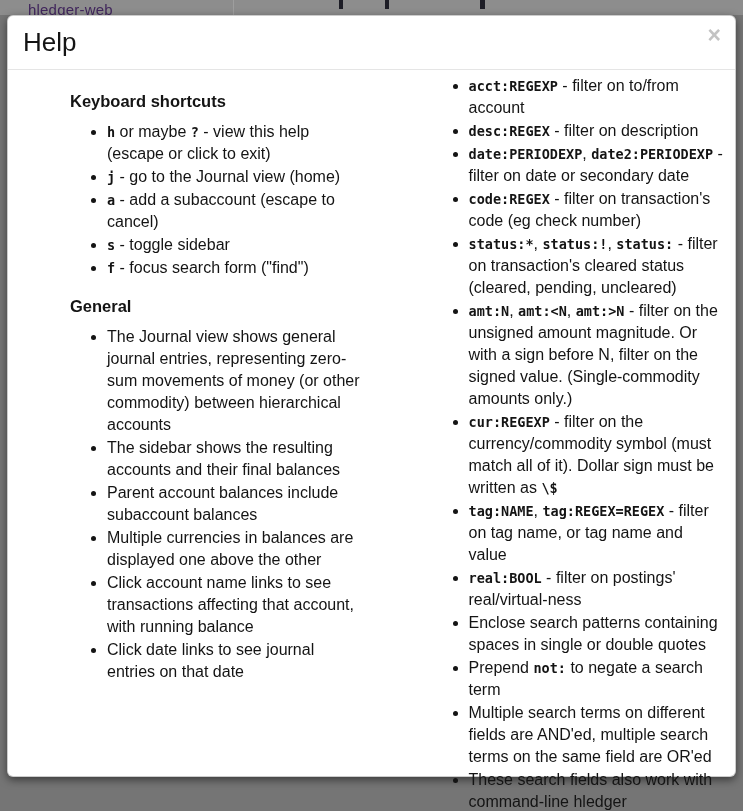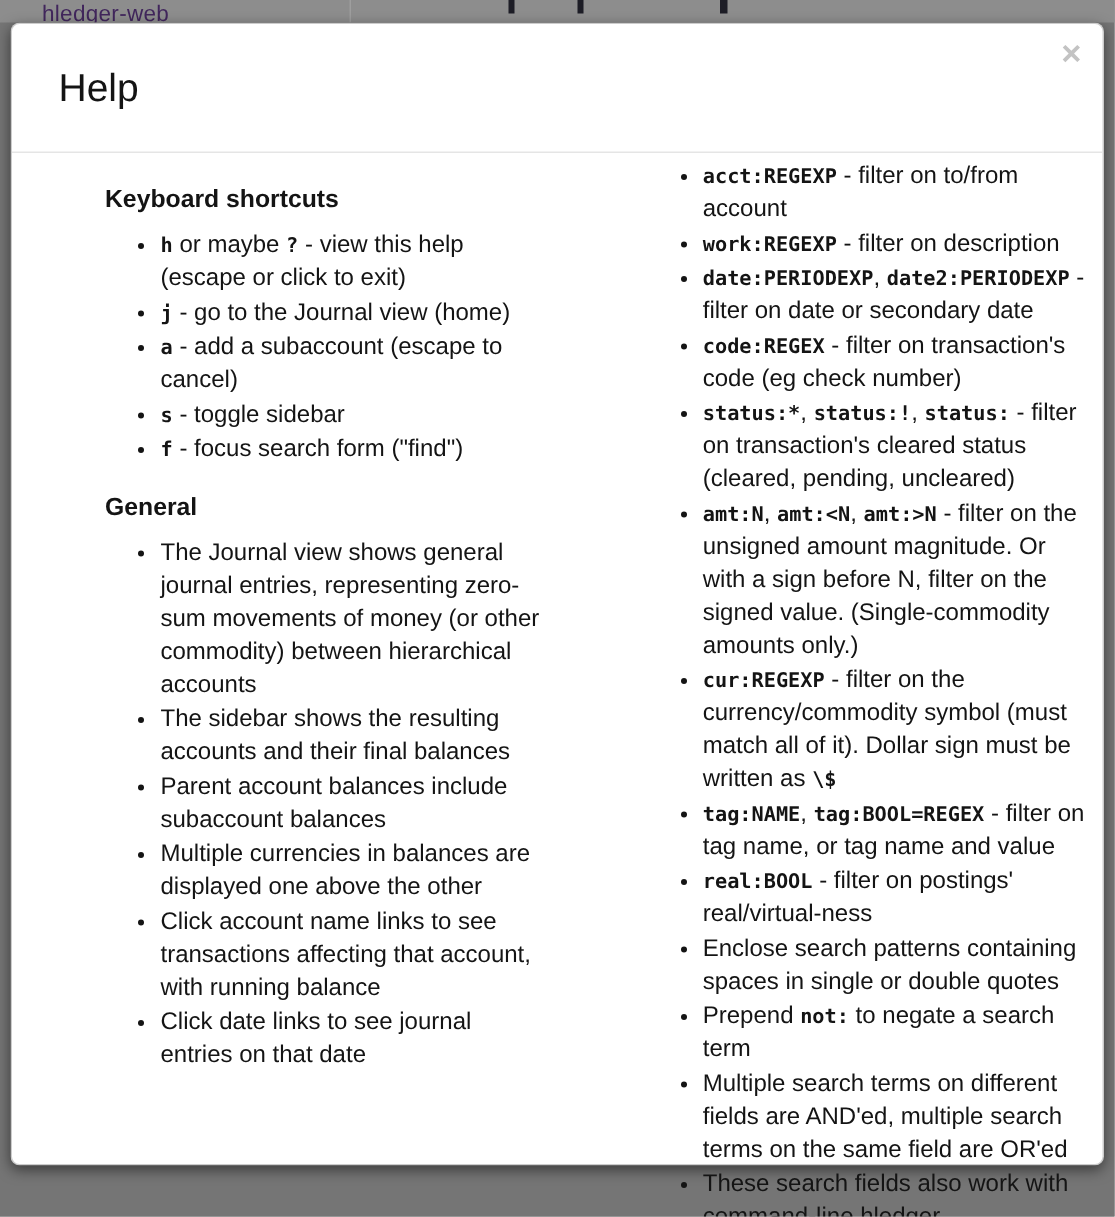--- a/index.html
+++ b/index.html
@@ -40,21 +40,21 @@
     border-radius: 6px;
     box-shadow: 0 3px 9px rgba(0,0,0,0.5);
     box-sizing: border-box;
   }
   .modal-header {
     position: relative;
     padding: 11px 15px 12px 15px;
     border-bottom: 1px solid #e5e5e5;
   }
   .modal-title {
-    margin: 16px;
+    margin: 0;
     font-size: 26px;
     font-weight: 400;
     color: #141414;
     line-height: 30px;
   }
   .close-btn {
     position: absolute; right: 14px; top: 8px;
     font-size: 23px; font-weight: 700; color: #c3c3c3;
     line-height: 23px; cursor: pointer; user-select: none;
   }
@@ -129,27 +129,27 @@
               <li><span>Multiple currencies in balances are displayed one above the other</span></li>
               <li><span>Click account name links to see transactions affecting that account, with running balance</span></li>
               <li><span>Click date links to see journal entries on that date</span></li>
             </ul>
         </section>
       </div>
       <div class="col col-right">
         <section>
           <ul class="bullets">
               <li><span class="code">acct:REGEXP</span><span> - filter on to/from account</span></li>
-              <li><span class="code">work:REGEXP</span><span> - filter on description</span></li>
+              <li><span class="code">desc:REGEX</span><span> - filter on description</span></li>
               <li><span class="code">date:PERIODEXP</span><span>, </span><span class="code">date2:PERIODEXP</span><span> - filter on date or secondary date</span></li>
               <li><span class="code">code:REGEX</span><span> - filter on transaction's code (eg check number)</span></li>
               <li><span class="code">status:*</span><span>, </span><span class="code">status:!</span><span>, </span><span class="code">status:</span><span> - filter on transaction's cleared status (cleared, pending, uncleared)</span></li>
               <li><span class="code">amt:N</span><span>, </span><span class="code">amt:&lt;N</span><span>, </span><span class="code">amt:&gt;N</span><span> - filter on the unsigned amount magnitude. Or with a sign before N, filter on the signed value. (Single-commodity amounts only.)</span></li>
               <li><span class="code">cur:REGEXP</span><span> - filter on the currency/commodity symbol (must match all of it). Dollar sign must be written as </span><span class="code">\$</span></li>
-              <li><span class="code">tag:NAME</span><span>, </span><span class="code">tag:BOOL=REGEX</span><span> - filter on tag name, or tag name and value</span></li>
+              <li><span class="code">tag:NAME</span><span>, </span><span class="code">tag:REGEX=REGEX</span><span> - filter on tag name, or tag name and value</span></li>
               <li><span class="code">real:BOOL</span><span> - filter on postings' real/virtual-ness</span></li>
               <li><span>Enclose search patterns containing spaces in single or double quotes</span></li>
               <li><span>Prepend </span><span class="code">not:</span><span> to negate a search term</span></li>
               <li><span>Multiple search terms on different fields are AND'ed, multiple search terms on the same field are OR'ed</span></li>
               <li><span>These search fields also work with command-line hledger</span></li>
             </ul>
         </section>
       </div>
     </div>
   </div>

